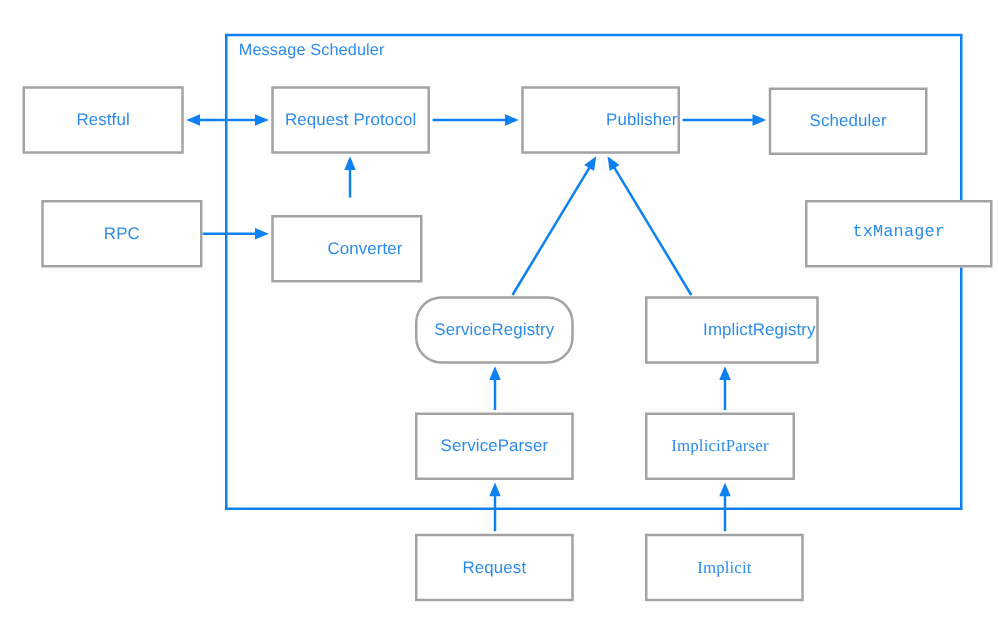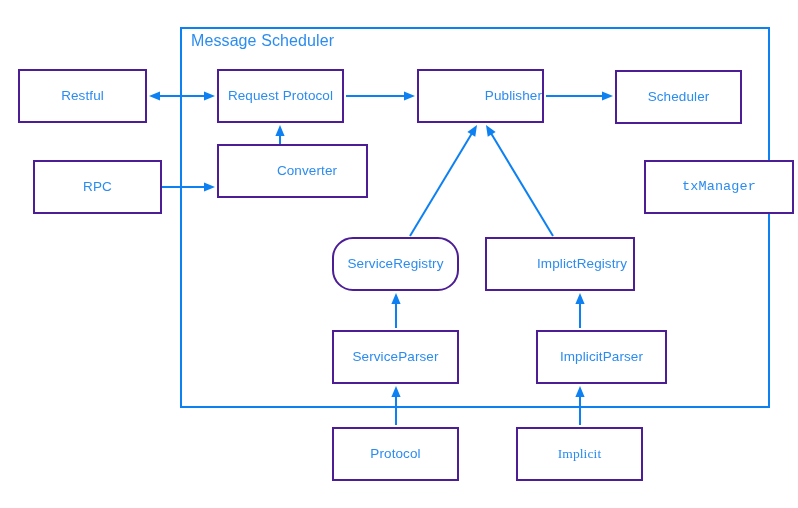--- a/index.html
+++ b/index.html
@@ -26,29 +26,29 @@
     pointer-events: none;
   }
   .group-box {
     position: absolute;
     box-sizing: border-box;
     border: 2px solid #0d80f2;
     background: transparent;
   }
   .group-label {
     position: absolute;
-    font-size: 16px;
+    font-size: 13px;
     color: #2b8cf0;
     white-space: nowrap;
     letter-spacing: 0.1px;
   }
   .node {
     position: absolute;
     box-sizing: border-box;
-    border: 2px solid #4c1d95;
+    border: 2px solid #a3a3a3;
     background: #ffffff;
     display: flex;
     align-items: center;
     justify-content: center;
     z-index: 3;
   }
   .node-label {
     font-size: 13.5px;
     color: #2b8cf0;
     white-space: nowrap;
@@ -116,45 +116,45 @@
   <div id="nodes-layer">
       <div class="node" style="left: 18px; top: 69px; width: 129px; height: 54px;">
         <span class="node-label">Restful</span>
       </div>
       <div class="node" style="left: 18px; top: 160px; width: 129px; height: 54px; margin-left: 15px;">
         <span class="node-label">RPC</span>
       </div>
       <div class="node" style="left: 217px; top: 69px; width: 127px; height: 54px;">
         <span class="node-label">Request Protocol</span>
       </div>
-      <div class="node" style="left: 217px; top: 144px; width: 151px; height: 54px; padding-left: 29px;">
+      <div class="node" style="left: 217px; top: 172px; width: 121px; height: 54px; padding-left: 29px;">
         <span class="node-label">Converter</span>
       </div>
       <div class="node" style="left: 417px; top: 69px; width: 127px; height: 54px; justify-content: flex-end;">
         <span class="node-label">Publisher</span>
       </div>
       <div class="node" style="left: 615px; top: 70px; width: 127px; height: 54px;">
         <span class="node-label">Scheduler</span>
       </div>
       <div class="node" style="left: 644px; top: 160px; width: 150px; height: 54px; font-family: Liberation Mono, monospace;">
         <span class="node-label">txManager</span>
       </div>
       <div class="node" style="left: 332px; top: 237px; width: 127px; height: 54px; border-radius: 21px;">
         <span class="node-label">ServiceRegistry</span>
       </div>
-      <div class="node" style="left: 485px; top: 237px; width: 150px; height: 54px; padding-left: 44px;">
+      <div class="node" style="left: 516px; top: 237px; width: 139px; height: 54px; padding-left: 44px;">
         <span class="node-label">ImplictRegistry</span>
       </div>
       <div class="node" style="left: 332px; top: 330px; width: 127px; height: 54px;">
         <span class="node-label">ServiceParser</span>
       </div>
-      <div class="node" style="left: 536px; top: 330px; width: 131px; height: 54px;">
+      <div class="node" style="left: 516px; top: 330px; width: 120px; height: 54px; font-family: Liberation Serif, serif;">
         <span class="node-label">ImplicitParser</span>
       </div>
       <div class="node" style="left: 332px; top: 427px; width: 127px; height: 54px;">
-        <span class="node-label">Protocol</span>
+        <span class="node-label">Request</span>
       </div>
       <div class="node" style="left: 516px; top: 427px; width: 127px; height: 54px; font-family: Liberation Serif, serif;">
         <span class="node-label">Implicit</span>
       </div>
     </div>
 
 </div>
 
 </body></html>

